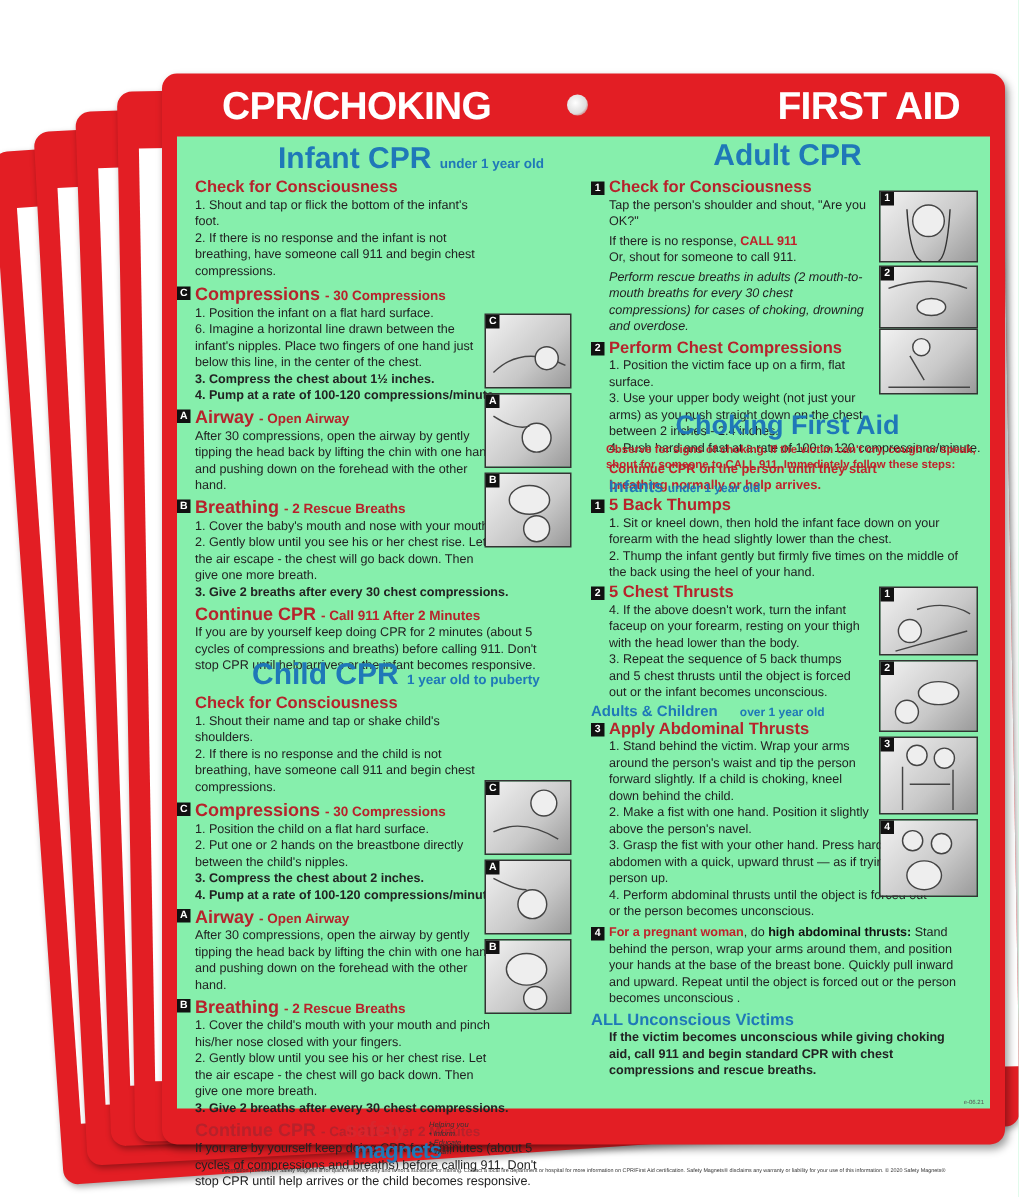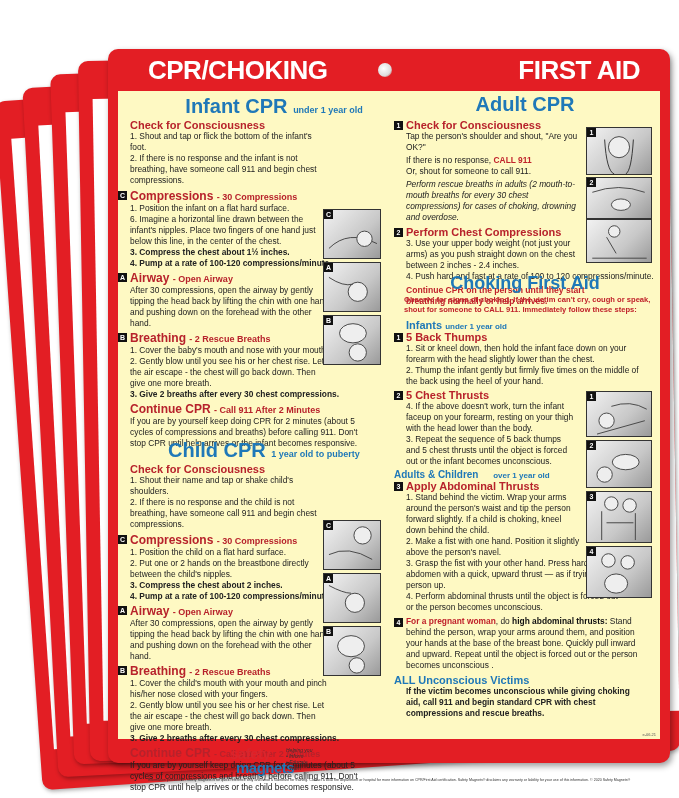--- a/index.html
+++ b/index.html
@@ -25,21 +25,21 @@
   .card-title {
     position: absolute; top: 6px; color: #ffffff; font-weight: bold; font-size: 26px; letter-spacing: -0.5px;
   }
   .card-title.left { left: 40px; }
   .card-title.right { right: 30px; margin-left: 41px; }
   .hole {
     position: absolute; left: 270px; top: 14px; width: 14px; height: 14px; border-radius: 50%;
     background: radial-gradient(circle at 40% 40%, #fff 0%, #ddd 60%, #b00 100%);
   }
   .card-body {
-    position: absolute; left: 10px; right: 10px; top: 42px; bottom: 24px; background: #fef9c3;
+    position: absolute; left: 10px; right: 10px; top: 42px; bottom: 24px; background: #86efac;
   }
 
   .col { position: absolute; top: 0; bottom: 0; }
   .col.left { left: 0; width: 272px; }
   .col.right { left: 272px; width: 270px; }
 
   .h-blue { color: #1f78b8; font-weight: bold; text-align: center; }
   .h-blue small { font-size: 9px; font-weight: bold; }
   .h-red { color: #b7222b; font-weight: bold; }
   .h-red small { font-size: 9px; }
@@ -220,20 +220,21 @@
           <span class="badge">1</span>
           <div class="h-red" style="font-size:11px;">Check for Consciousness</div>
           <div class="txt">Tap the person's shoulder and shout, "Are you OK?"</div>
           <div class="txt" style="margin-top:2px;"><span>If there is no response,</span> <span class="redb">CALL 911</span></div>
           <div class="txt">Or, shout for someone to call 911.</div>
           <div class="txt" style="font-style:italic; margin-top:2px;">Perform rescue breaths in adults (2 mouth-to-mouth breaths for every 30 chest compressions) for cases of choking, drowning and overdose.</div>
         </div>
         <div class="step" style="margin-top:3px;">
           <span class="badge">2</span>
           <div class="h-red" style="font-size:11px;">Perform Chest Compressions</div>
+          <div class="txt">1. Position the victim face up on a firm, flat surface.</div>
           <div class="txt">3. Use your upper body weight (not just your arms) as you push straight down on the chest between 2 inches - 2.4 inches.</div>
           <div class="txt" style="white-space:nowrap;">4. Push hard and fast at a rate of 100 to 120 compressions/minute.</div>
           <div class="redb" style="font-size:8.6px; line-height:11px; margin-top:3px; width:210px;">Continue CPR on the person until they start breathing normally or help arrives.</div>
         </div>
       </div>
 
       <div class="illus" style="left:196px; top:36px; width:66px; height:48px;">
         <span class="ib">1</span>
         <svg viewBox="0 0 66 48">
             <circle cx="33" cy="20" r="11" fill="#eee" stroke="#444"></circle>

